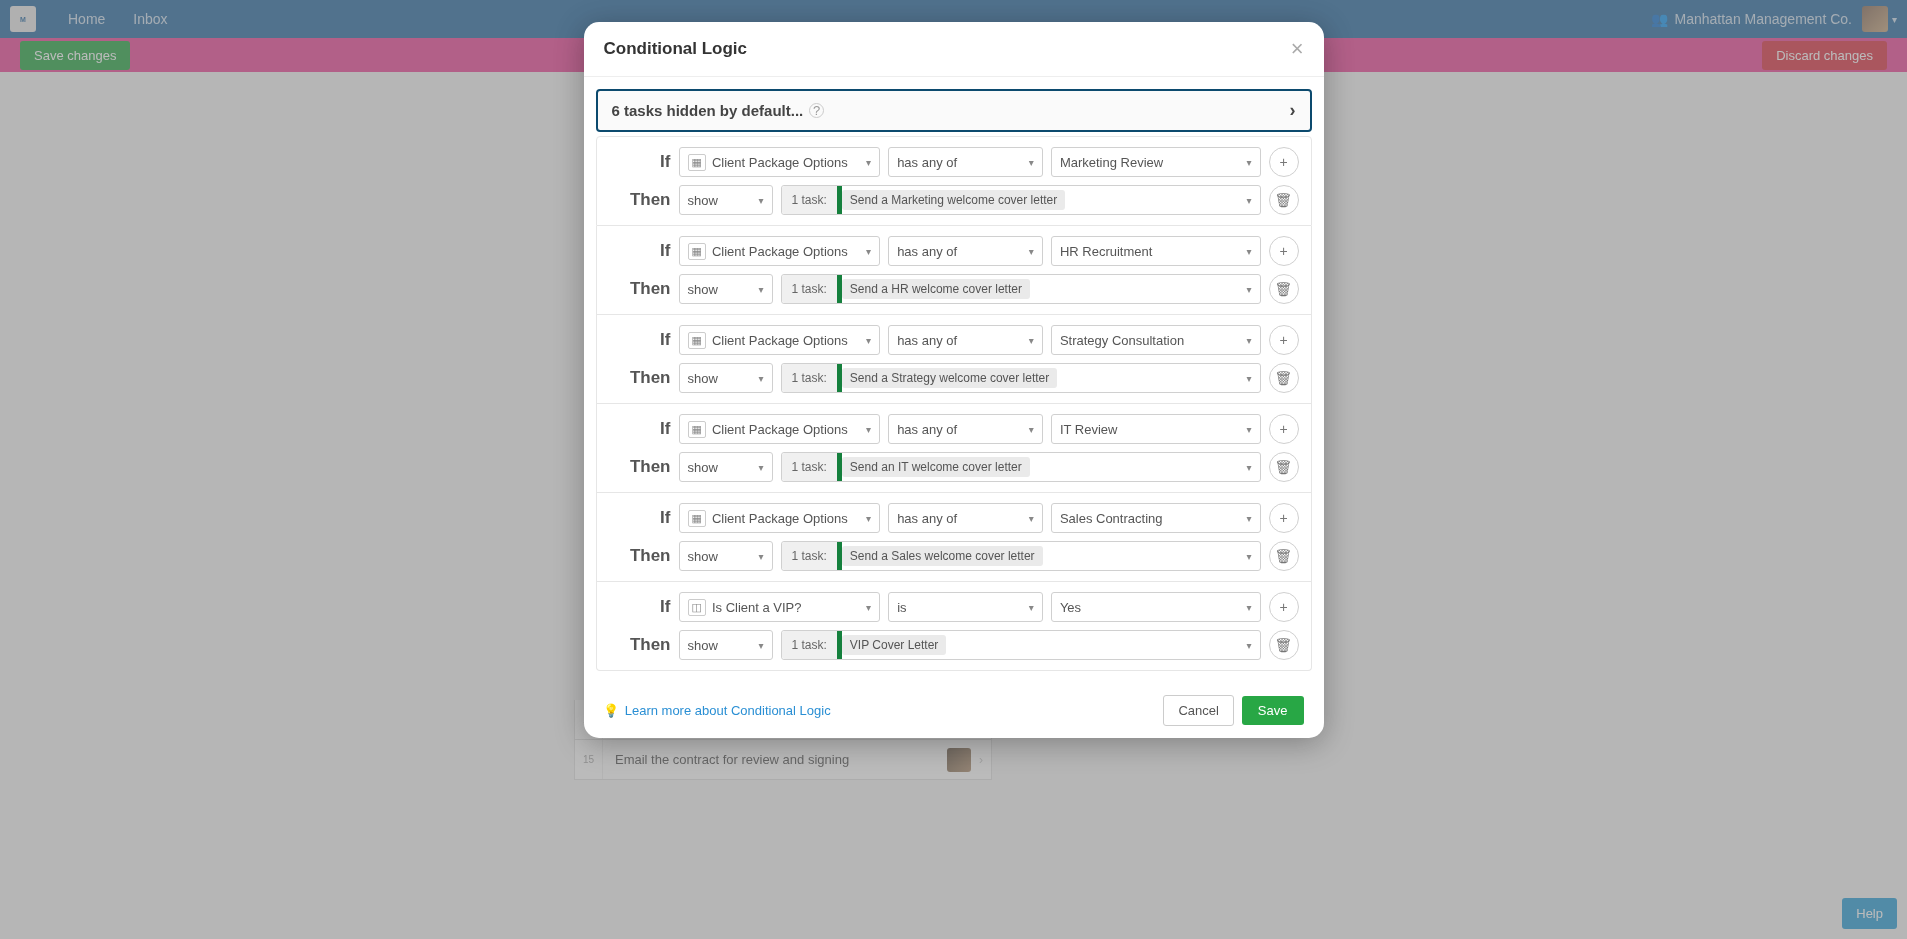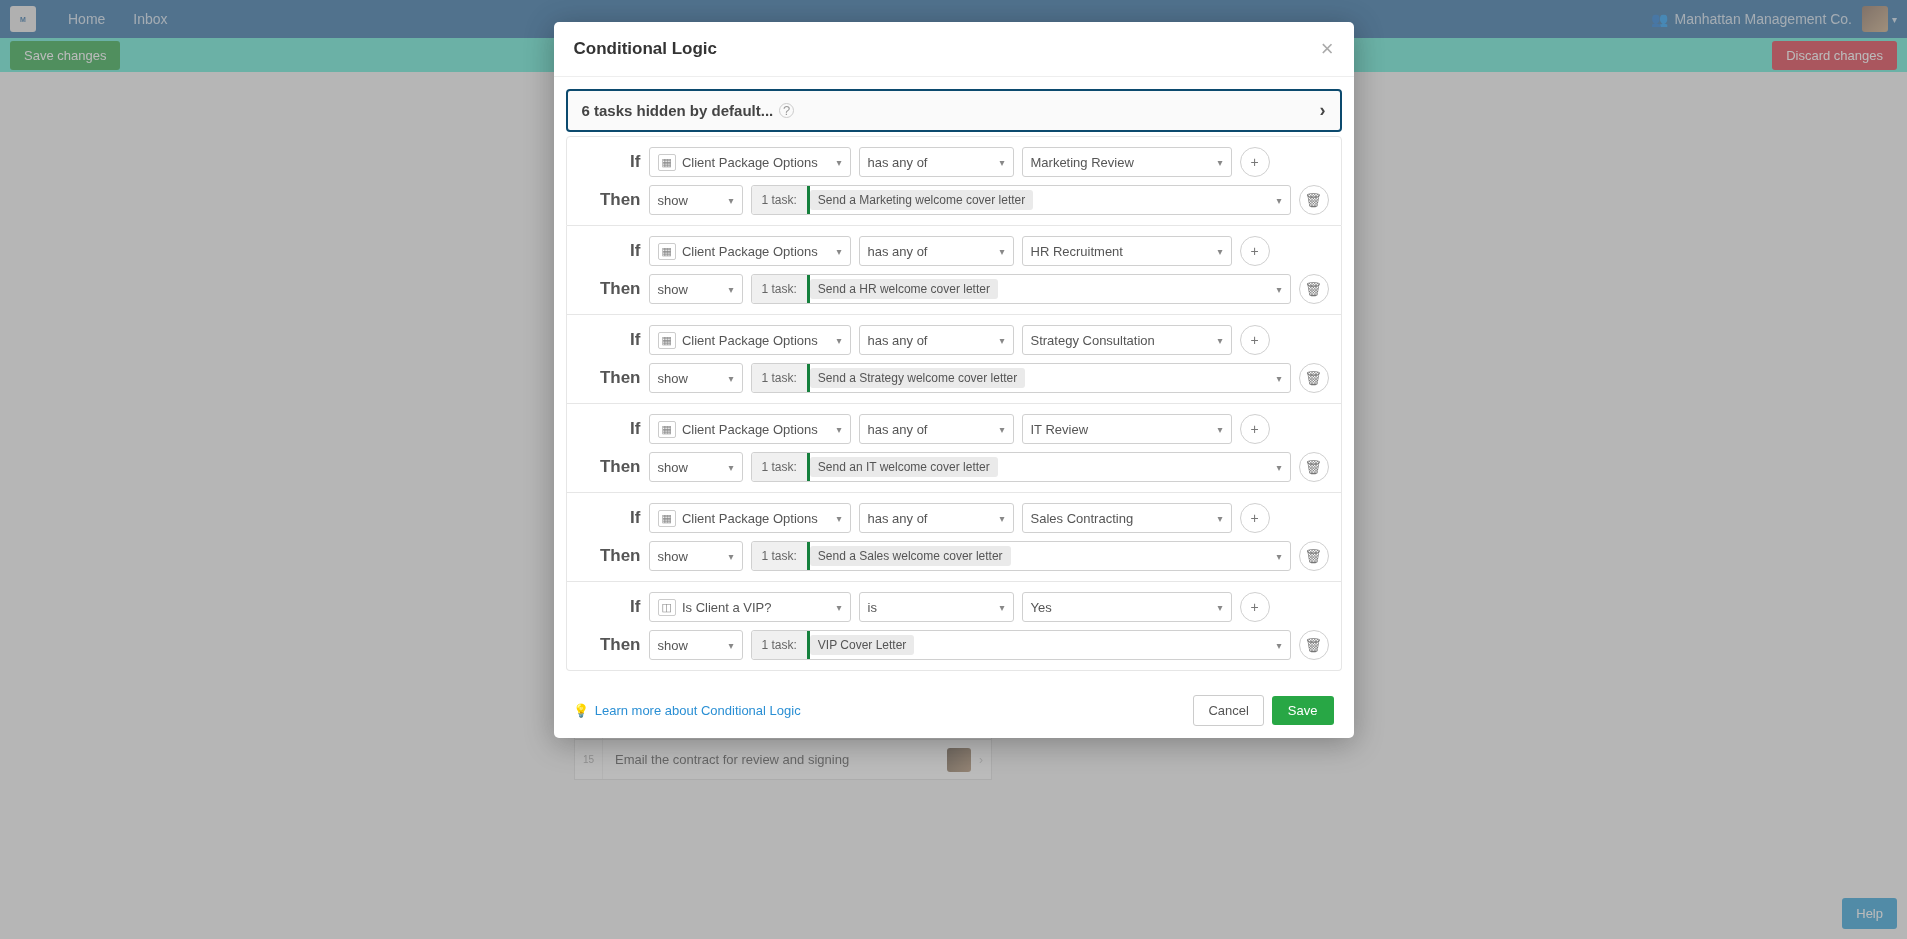--- a/index.html
+++ b/index.html
@@ -6,27 +6,27 @@
 body { font-family: -apple-system, BlinkMacSystemFont, "Segoe UI", Helvetica, Arial, sans-serif; font-size: 14px; background: #f5f5f5; color: #333; overflow: hidden; }
 
 .topnav { background: #2a6ca3; height: 38px; display: flex; align-items: center; padding: 0 10px; color: #fff; }
 .topnav .logo { width: 26px; height: 26px; background: #e8e8e8; border-radius: 3px; margin-right: 18px; display: flex; align-items: center; justify-content: center; font-size: 7px; color: #2a6ca3; font-weight: bold; }
 .topnav a { color: #d0e0ee; text-decoration: none; padding: 0 14px; font-size: 14px; }
 .topnav .spacer { flex: 1; }
 .topnav .org { color: #d0e0ee; font-size: 14px; margin-right: 10px; display: flex; align-items: center; gap: 6px; }
 .topnav .avatar { width: 26px; height: 26px; background: linear-gradient(135deg,#8a6d5a,#c9a880); border-radius: 3px; margin-right: 4px; }
 .topnav .caret { font-size: 10px; color: #d0e0ee; }
 
-.actionbar { background: #5eead4; height: 34px; display: flex; align-items: center; padding: 0 10px; }
+.actionbar { background: #ec4899; height: 34px; display: flex; align-items: center; padding: 0 20px; }
 .actionbar .save { background: #28a745; color: #fff; border: none; border-radius: 3px; padding: 7px 14px; font-size: 13px; cursor: pointer; }
 .actionbar .spacer { flex: 1; }
 .actionbar .discard { background: #dc3545; color: #fff; border: none; border-radius: 3px; padding: 7px 14px; font-size: 13px; cursor: pointer; }
 
 .overlay { position: fixed; inset: 0; background: rgba(120,120,120,0.5); z-index: 100; display: flex; align-items: flex-start; justify-content: center; padding-top: 22px; }
-.modal { width: 800px; background: #fff; border-radius: 5px; box-shadow: 0 5px 30px rgba(0,0,0,0.3); }
+.modal { width: 740px; background: #fff; border-radius: 15px; box-shadow: 0 5px 30px rgba(0,0,0,0.3); }
 .modal-header { padding: 14px 20px; display: flex; align-items: center; border-bottom: 1px solid #eee; }
 .modal-header h3 { font-size: 17px; font-weight: 600; color: #333; flex: 1; }
 .modal-header .close { font-size: 22px; color: #aaa; cursor: pointer; background: none; border: none; }
 
 .modal-body { padding: 12px; background: #fff; }
 
 .hidden-bar { background: #fafafa; border: 2px solid #0c4a6e; border-radius: 4px; padding: 9px 14px; display: flex; align-items: center; cursor: pointer; margin-bottom: 4px; }
 .hidden-bar .txt { font-size: 15px; font-weight: 600; color: #444; }
 .hidden-bar .help { margin-left: 6px; color: #999; font-size: 13px; border: 1px solid #ccc; border-radius: 50%; width: 15px; height: 15px; display: inline-flex; align-items: center; justify-content: center; }
 .hidden-bar .spacer { flex: 1; }
@@ -40,21 +40,21 @@
 .label-if-then { width: 62px; text-align: right; font-size: 17px; font-weight: 600; color: #555; flex-shrink: 0; }
 
 .sel { background: #fff; border: 1px solid #d0d0d0; border-radius: 3px; height: 30px; display: flex; align-items: center; padding: 0 8px; position: relative; cursor: pointer; font-size: 13px; color: #555; }
 .sel::after { content: "▾"; position: absolute; right: 8px; color: #888; font-size: 10px; }
 .sel.field { width: 202px; }
 .sel.field .ficon { margin-right: 6px; color: #888; font-size: 11px; border: 1px solid #ccc; border-radius: 2px; padding: 1px 3px; }
 .sel.op { width: 155px; }
 .sel.val { width: 210px; }
 .sel.action { width: 94px; }
 .sel.task { flex: 1; padding-left: 0; }
-.sel.task .badge { background: #f0f0f0; border-right: 3px solid #15803d; padding: 0 10px; height: 100%; display: flex; align-items: center; color: #666; font-size: 12px; border-top-left-radius: 3px; border-bottom-left-radius: 3px; }
+.sel.task .badge { background: #f0f0f0; border-right: 5px solid #15803d; padding: 0 10px; height: 100%; display: flex; align-items: center; color: #666; font-size: 12px; border-top-left-radius: 3px; border-bottom-left-radius: 3px; }
 .sel.task .chip { background: #eaeaea; border-radius: 3px; padding: 3px 8px; margin-left: 0; font-size: 12px; color: #555; }
 
 .iconbtn { width: 30px; height: 30px; border: 1px solid #d0d0d0; border-radius: 50%; background: #fff; display: flex; align-items: center; justify-content: center; color: #777; cursor: pointer; font-size: 14px; flex-shrink: 0; }
 
 .modal-footer { padding: 12px 20px; display: flex; align-items: center; border-top: none; }
 .modal-footer .learn { color: #2a8fd4; text-decoration: none; font-size: 13px; display: flex; align-items: center; gap: 5px; }
 .modal-footer .spacer { flex: 1; }
 .modal-footer .btn-cancel { background: #fff; border: 1px solid #ccc; border-radius: 3px; padding: 7px 14px; font-size: 13px; color: #555; cursor: pointer; margin-right: 8px; }
 .modal-footer .btn-save { background: #28a745; border: none; border-radius: 3px; padding: 7px 16px; font-size: 13px; color: #fff; cursor: pointer; }
 

